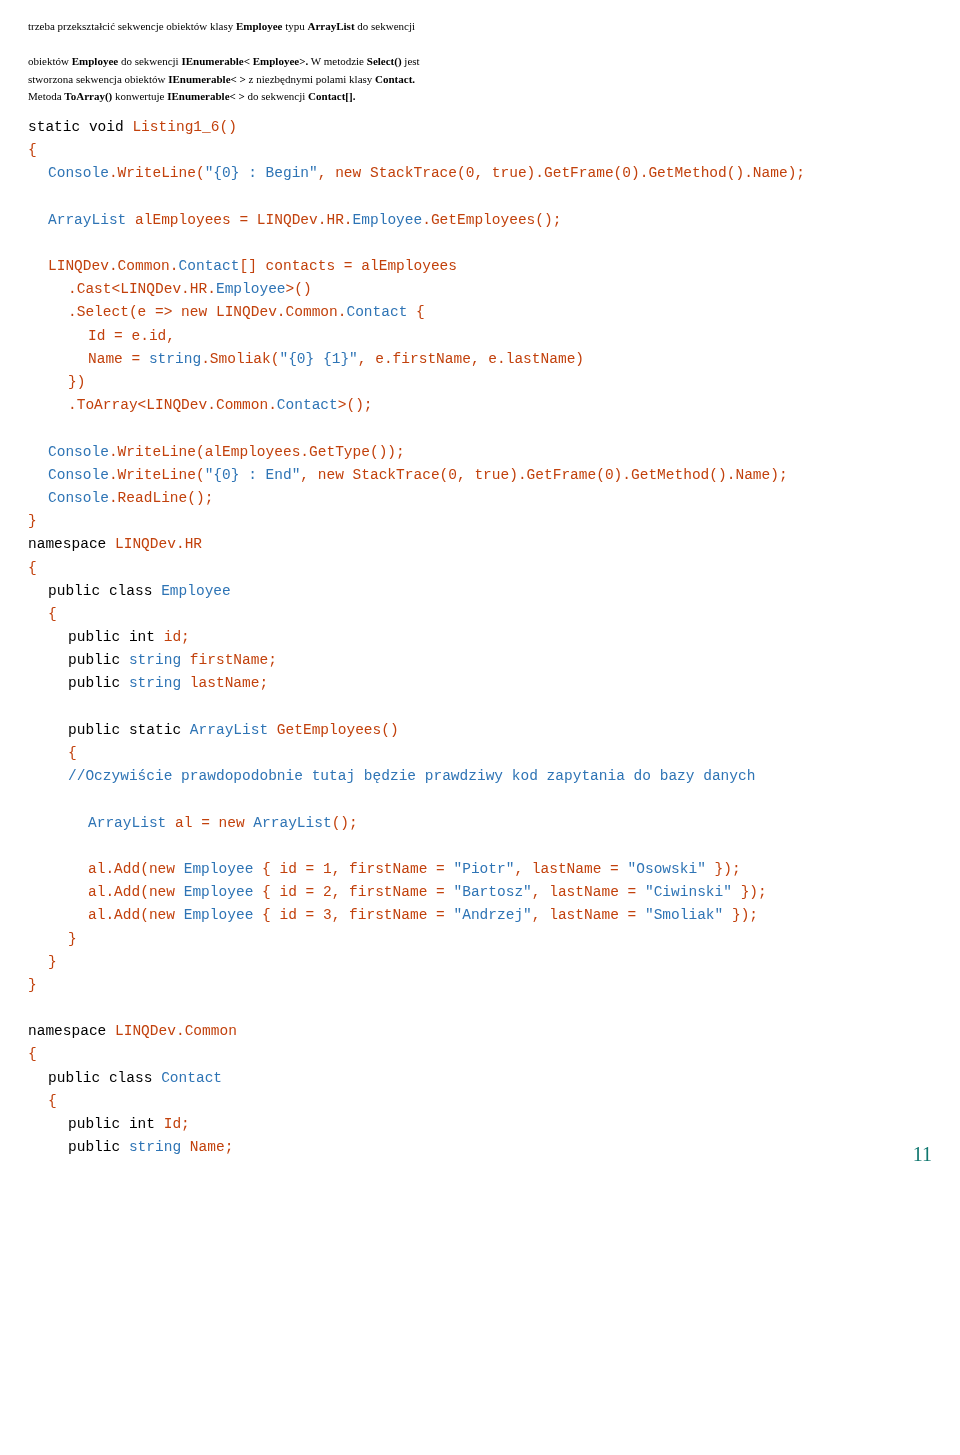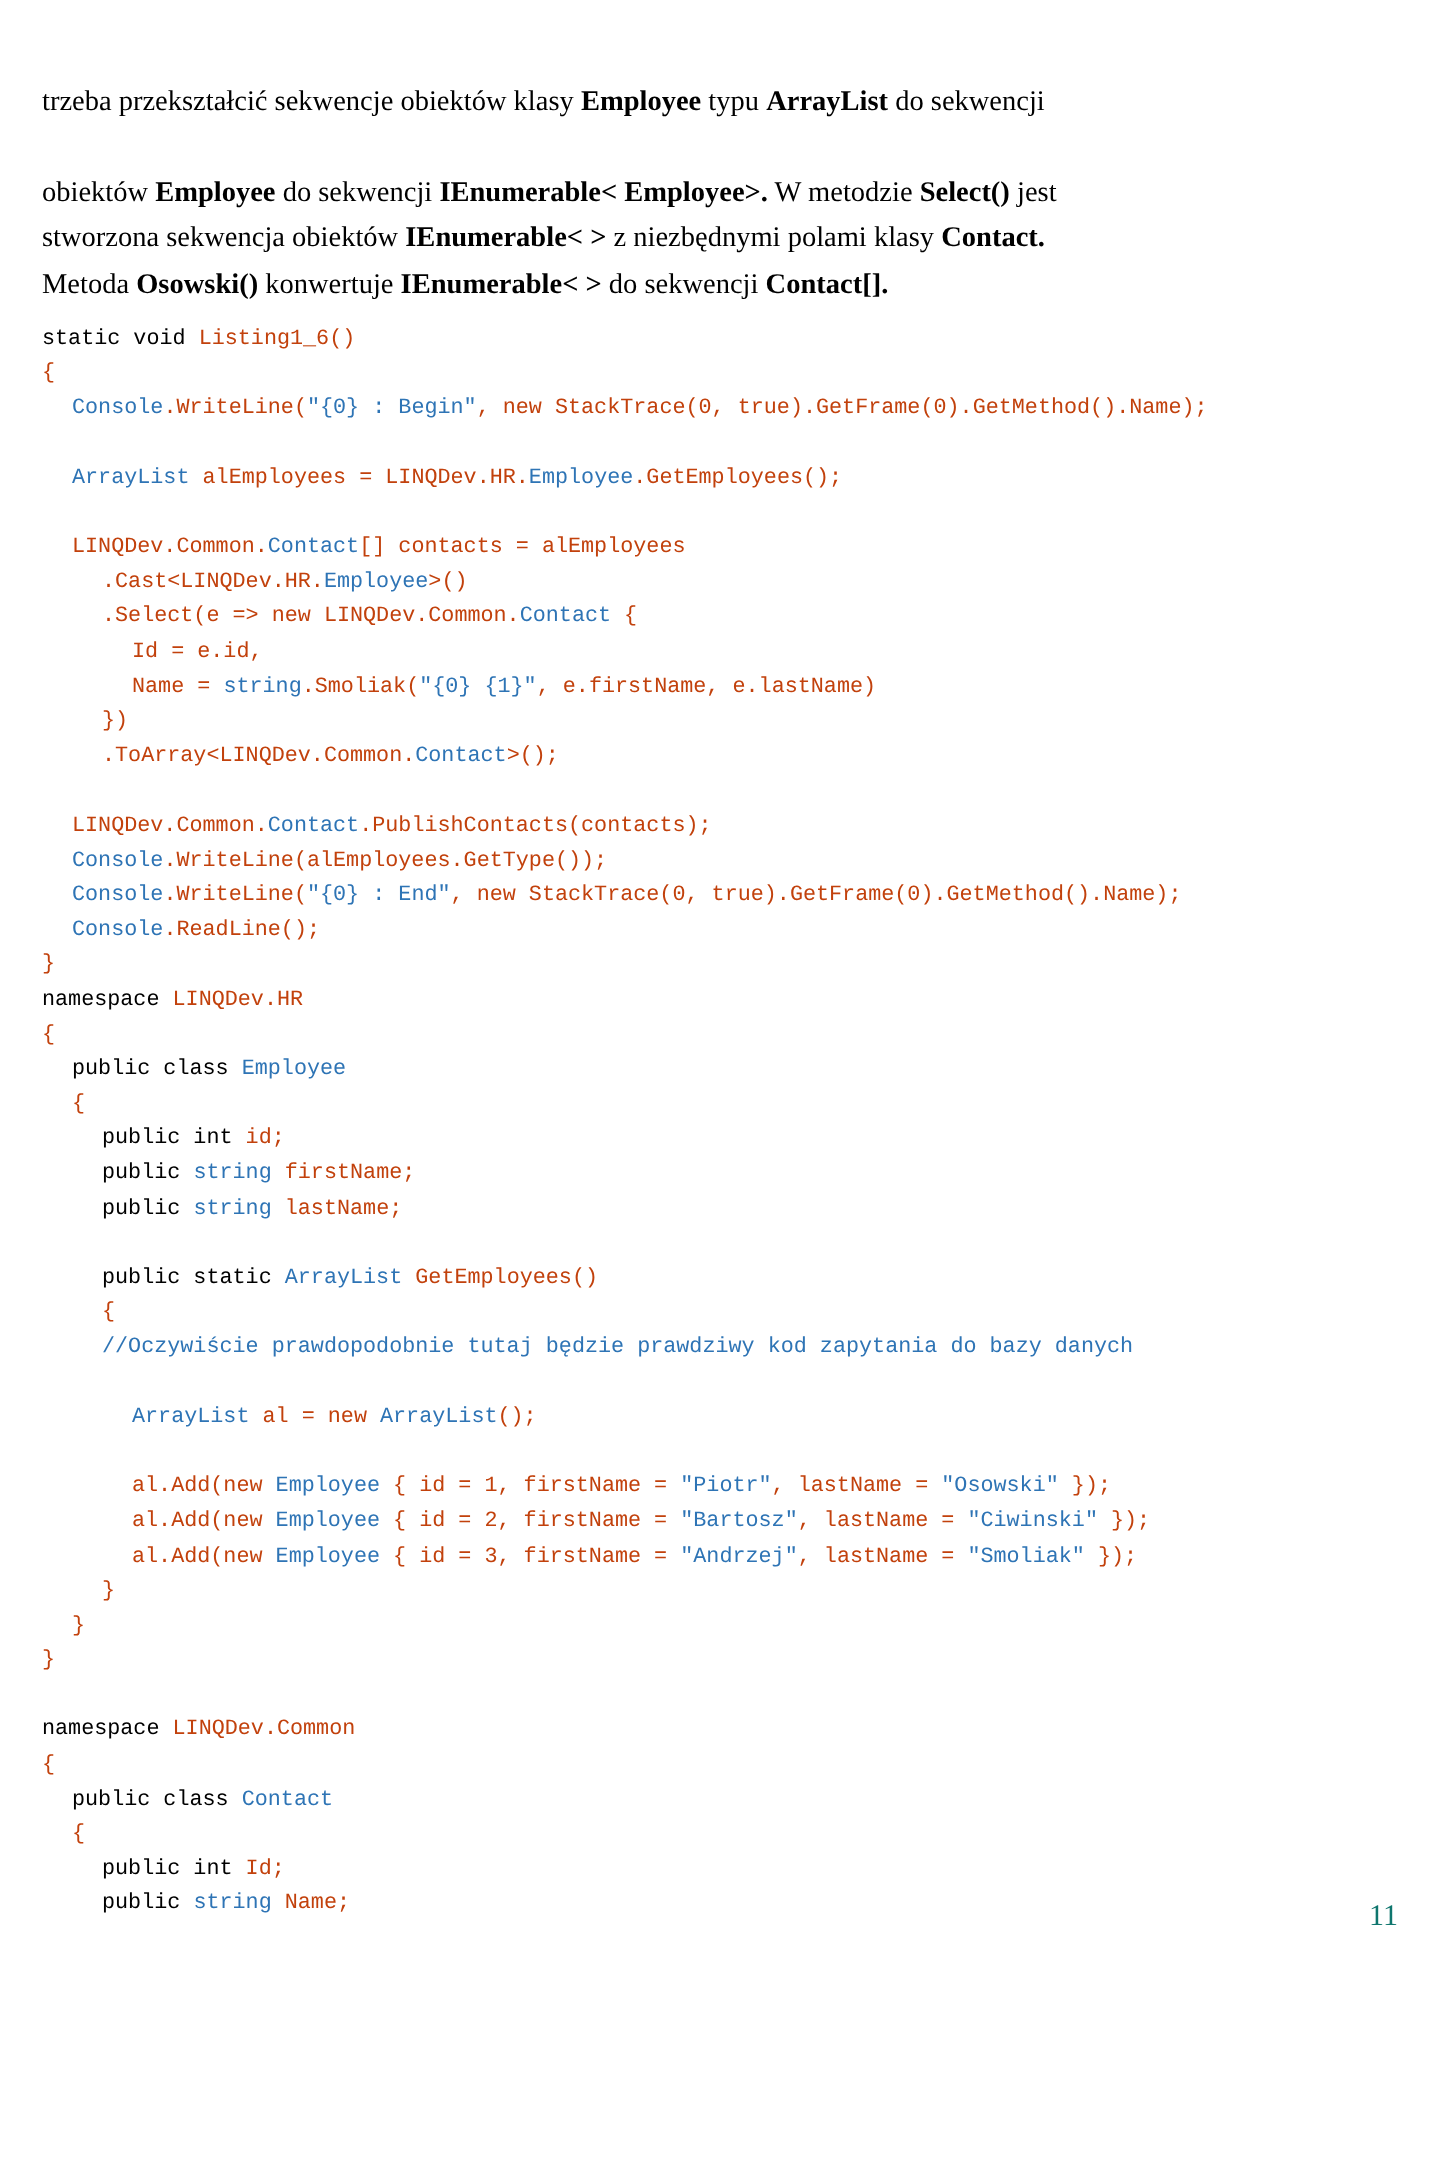--- a/index.html
+++ b/index.html
@@ -35,55 +35,53 @@
     .indent2 { padding-left: 40px; }
     .indent3 { padding-left: 60px; }
     .page-number {
       position: absolute;
       bottom: -10px;
       right: 0;
       font-size: 20px;
       color: #0f766e;
     }
     .intro-text {
-      font-size: 19px;
+      font-size: 11px;
       line-height: 1.6;
       margin-bottom: 4px;
-      margin-top: 35px;
     }
   </style>
 </head>
 <body>
 
 <div class="page-content">
 
   <div class="intro-text">
     <span>trzeba przekształcić sekwencje obiektów klasy <strong>Employee</strong> typu <strong>ArrayList</strong> do sekwencji</span><br>
     <br>
     <span>obiektów <strong>Employee</strong> do sekwencji <strong>IEnumerable&lt; Employee&gt;.</strong> W metodzie <strong>Select()</strong> jest</span><br>
     <span>stworzona sekwencja obiektów <strong>IEnumerable&lt; &gt;</strong> z niezbędnymi polami klasy <strong>Contact.</strong></span><br>
-    <span>Metoda <strong>Osowski()</strong> konwertuje <strong>IEnumerable&lt; &gt;</strong> do sekwencji <strong>Contact[].</strong></span>
+    <span>Metoda <strong>ToArray()</strong> konwertuje <strong>IEnumerable&lt; &gt;</strong> do sekwencji <strong>Contact[].</strong></span>
   </div>
 
   <div class="code-block">
     <span class="code-line"><span class="kw">static void </span><span class="normal">Listing1_6()</span></span>
     <span class="code-line"><span class="normal">{</span></span>
     <span class="code-line indent1"><span class="type">Console</span><span class="normal">.WriteLine(</span><span class="string-val">"{0} : Begin"</span><span class="normal">, new StackTrace(0, true).GetFrame(0).GetMethod().Name);</span></span>
     <span class="code-line"> </span>
     <span class="code-line indent1"><span class="type">ArrayList</span><span class="normal"> alEmployees = LINQDev.HR.</span><span class="type">Employee</span><span class="normal">.GetEmployees();</span></span>
     <span class="code-line"> </span>
     <span class="code-line indent1"><span class="normal">LINQDev.Common.</span><span class="type">Contact</span><span class="normal">[] contacts = alEmployees</span></span>
     <span class="code-line indent2"><span class="normal">.Cast&lt;LINQDev.HR.</span><span class="type">Employee</span><span class="normal">&gt;()</span></span>
     <span class="code-line indent2"><span class="normal">.Select(e =&gt; new LINQDev.Common.</span><span class="type">Contact</span><span class="normal"> {</span></span>
     <span class="code-line indent3"><span class="normal">Id = e.id,</span></span>
     <span class="code-line indent3"><span class="normal">Name = </span><span class="type">string</span><span class="normal">.Smoliak(</span><span class="string-val">"{0} {1}"</span><span class="normal">, e.firstName, e.lastName)</span></span>
     <span class="code-line indent2"><span class="normal">})</span></span>
     <span class="code-line indent2"><span class="normal">.ToArray&lt;LINQDev.Common.</span><span class="type">Contact</span><span class="normal">&gt;();</span></span>
     <span class="code-line"> </span>
-    <span class="code-line indent1"><span class="normal">LINQDev.Common.</span><span class="type">Contact</span><span class="normal">.PublishContacts(contacts);</span></span>
     <span class="code-line indent1"><span class="type">Console</span><span class="normal">.WriteLine(alEmployees.GetType());</span></span>
     <span class="code-line indent1"><span class="type">Console</span><span class="normal">.WriteLine(</span><span class="string-val">"{0} : End"</span><span class="normal">, new StackTrace(0, true).GetFrame(0).GetMethod().Name);</span></span>
     <span class="code-line indent1"><span class="type">Console</span><span class="normal">.ReadLine();</span></span>
     <span class="code-line"><span class="normal">}</span></span>
     <span class="code-line"><span class="kw">namespace </span><span class="normal">LINQDev.HR</span></span>
     <span class="code-line"><span class="normal">{</span></span>
     <span class="code-line indent1"><span class="kw">public class </span><span class="type">Employee</span></span>
     <span class="code-line indent1"><span class="normal">{</span></span>
     <span class="code-line indent2"><span class="kw">public int </span><span class="normal">id;</span></span>
     <span class="code-line indent2"><span class="kw">public </span><span class="type">string</span><span class="normal"> firstName;</span></span>

